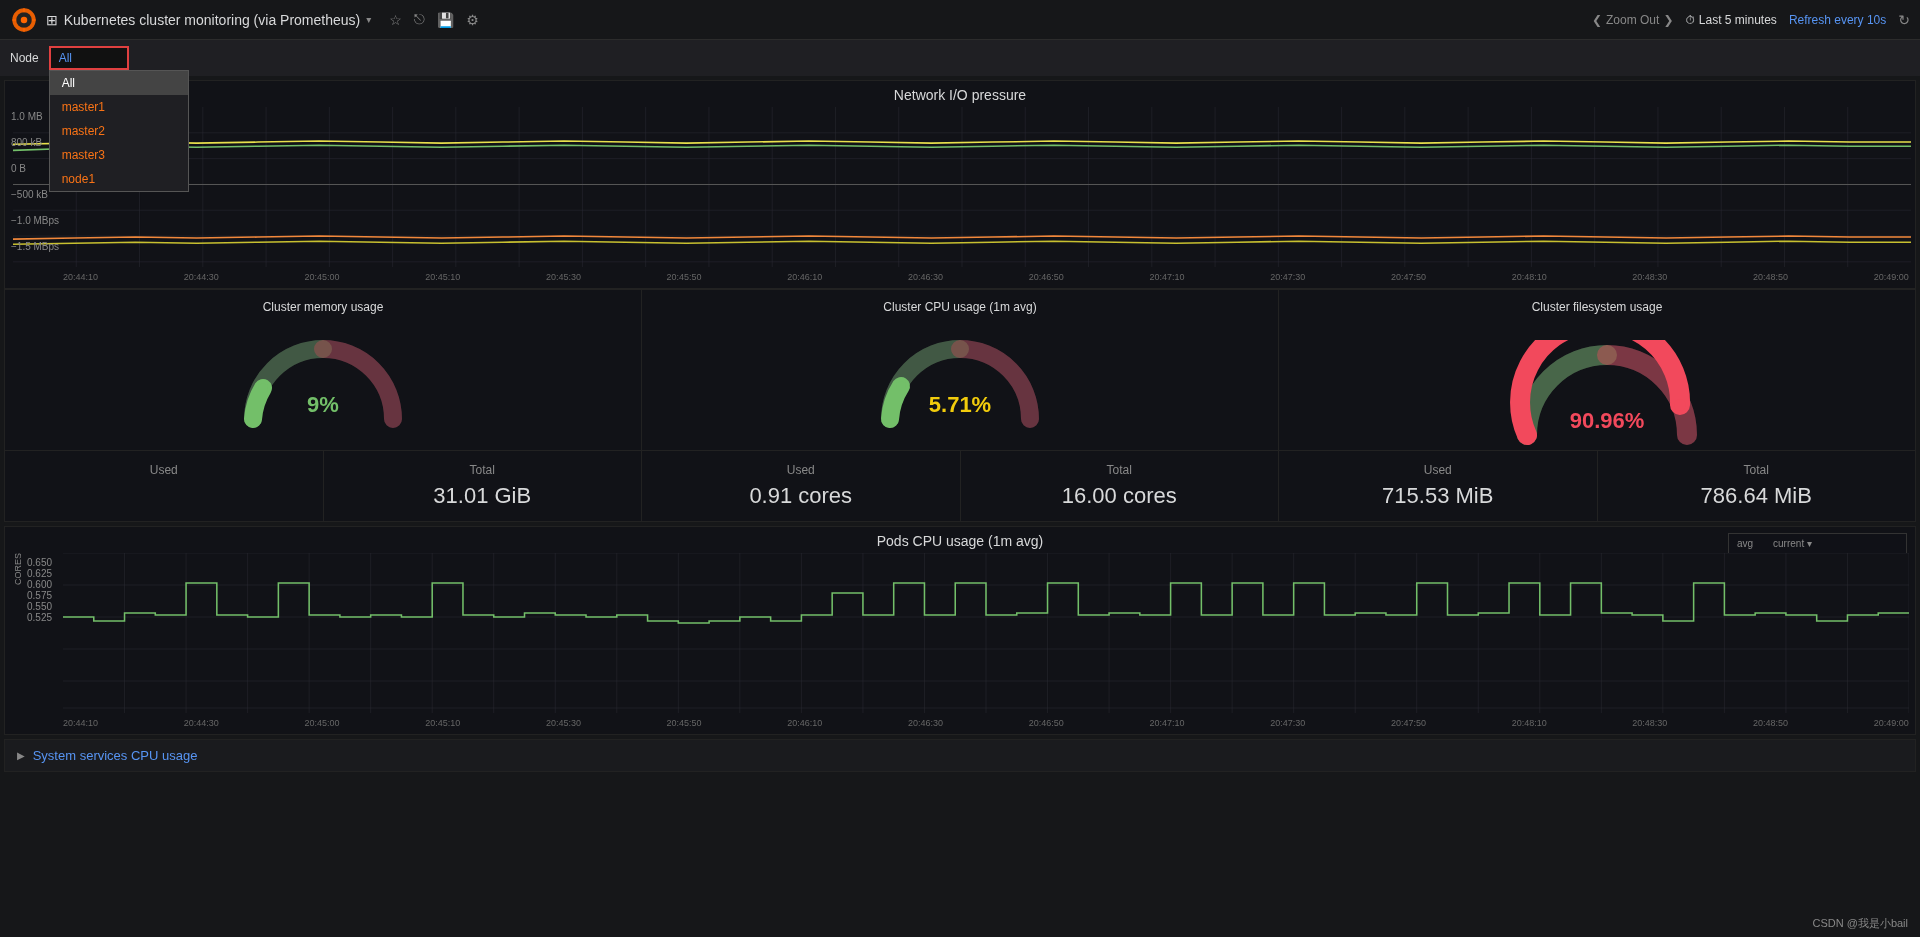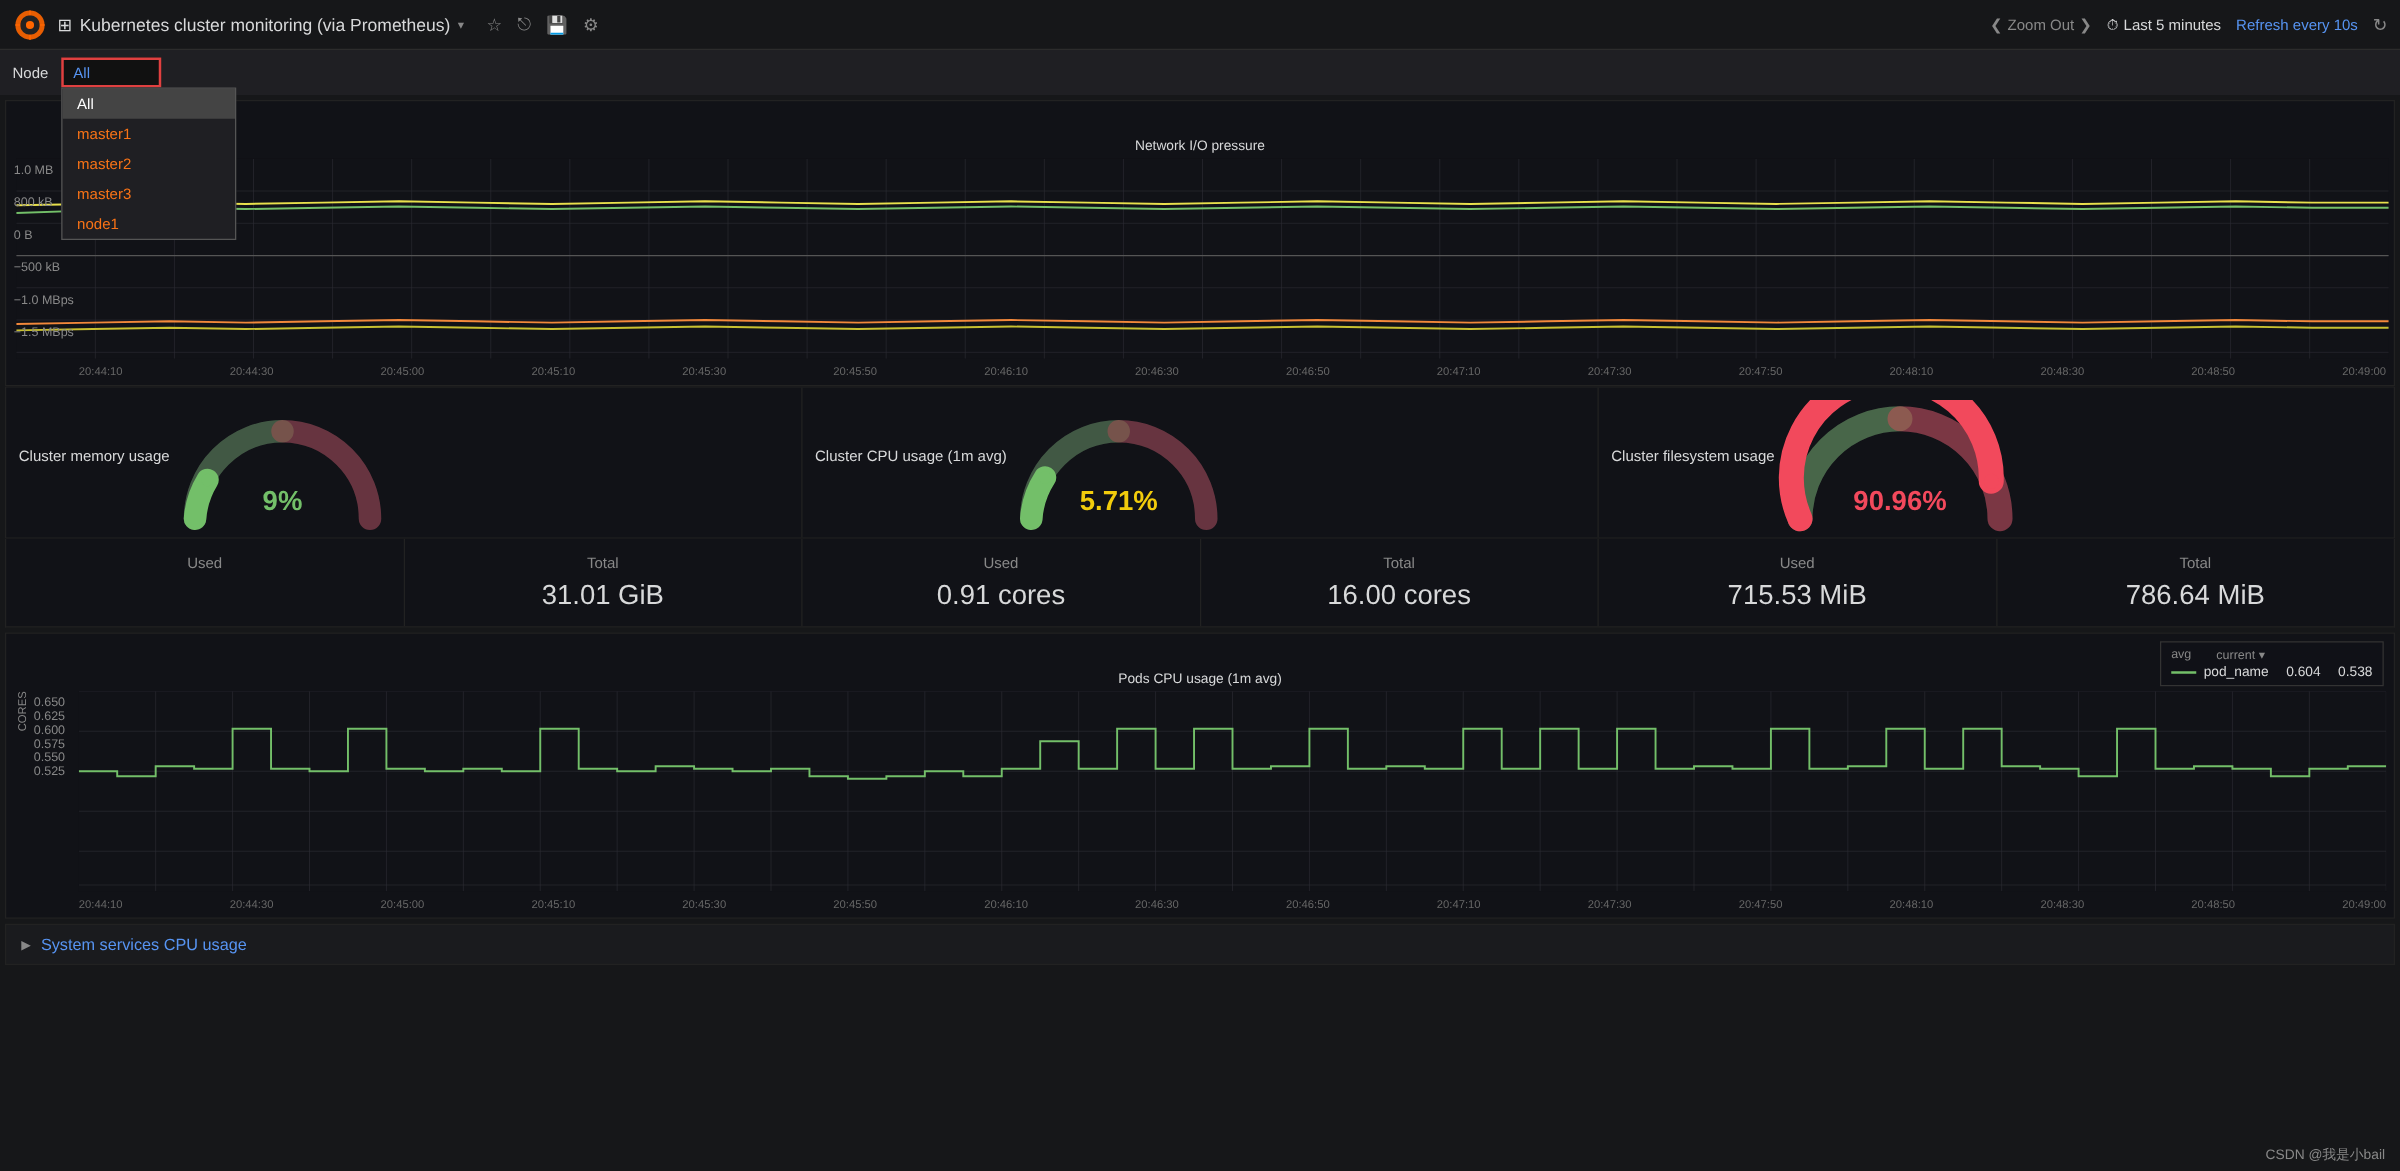--- a/index.html
+++ b/index.html
@@ -134,24 +134,23 @@
     
     .network-panel {
       background: #111217;
       border: 1px solid #222;
       margin: 4px 4px 0 4px;
       padding: 6px;
       position: relative;
     }
     .panel-title {
       text-align: center;
-      font-size: 11px;
+      font-size: 14px;
       color: #d8d9da;
       margin-bottom: 4px;
-      margin-top: 24px;
     }
     .chart-area {
       position: relative;
       width: 100%;
     }
     .network-chart {
       width: 100%;
       height: 160px;
       background: #111217;
     }
@@ -169,24 +168,24 @@
       display: flex;
       background: #111217;
       margin: 0 4px;
       border: 1px solid #222;
     }
     .gauge-panel {
       flex: 1;
       padding: 10px;
       border-right: 1px solid #222;
       display: flex;
-      flex-direction: row;
-      align-items: center;
-    }
-    .gauge-panel:last-child { border-right: none; }
+      flex-direction: column;
+      align-items: center;
+    }
+    .gauge-panel:last-child { border-right: none; gap: 16px; }
     .gauge-title {
       font-size: 12px;
       color: #d8d9da;
       margin-bottom: 10px;
       text-align: center;
     }
     .gauge-container {
       position: relative;
       width: 180px;
       height: 100px;

